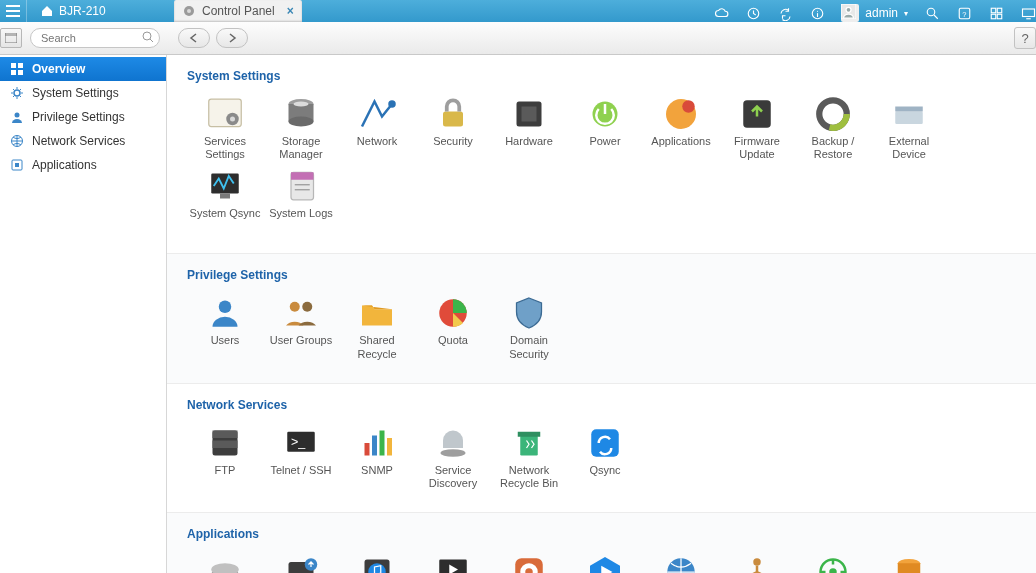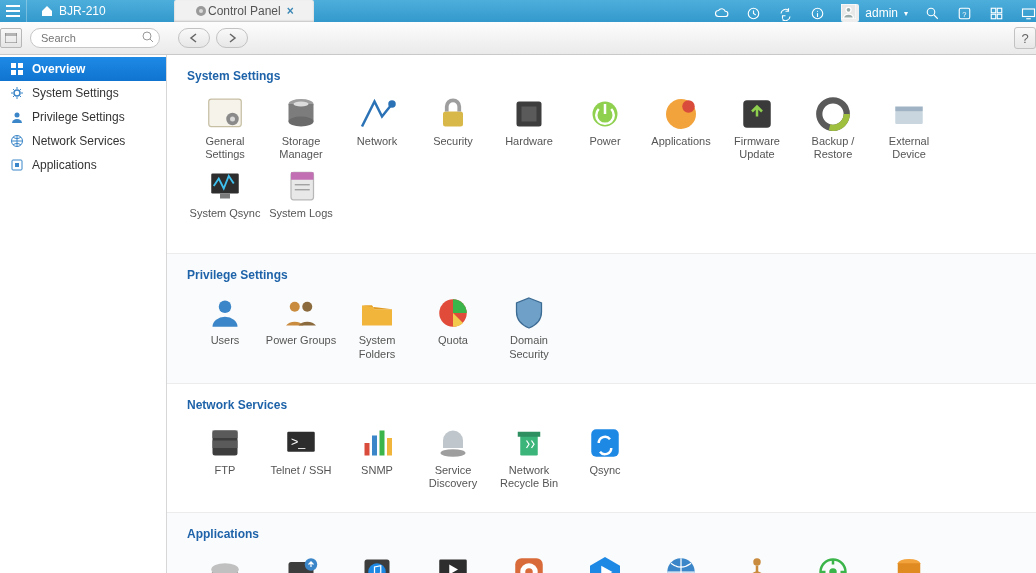--- a/index.html
+++ b/index.html
@@ -1,21 +1,21 @@
 <!DOCTYPE html>
 <html><head>
 <meta charset="utf-8">
 <style>
 html,body{margin:0;padding:0;font-family:"Helvetica Neue",Arial,sans-serif;font-size:12px;color:#333;background:#fff;height:100%;overflow:hidden}
 .top-bar{height:22px;background:linear-gradient(#4daedb,#3399cc);display:flex;align-items:flex-end;color:#fff;font-size:12px;position:relative}
 .menu-btn{width:26px;height:22px;display:flex;align-items:center;justify-content:center;border-right:1px solid rgba(255,255,255,.3);cursor:pointer}
 .menu-btn svg{width:14px;height:12px}
 .home-tab{display:flex;align-items:center;gap:6px;padding:0 14px;height:22px;color:#fff;cursor:pointer}
 .home-tab svg{width:12px;height:12px;fill:#fff}
-.app-tab{position:absolute;left:174px;top:0;height:22px;background:#f1f1f1;border-radius:2px 2px 0 0;display:flex;align-items:center;gap:0;padding:0 20px;color:#555;font-size:12px;box-shadow:0 -1px 2px rgba(0,0,0,.2) inset}
+.app-tab{position:absolute;left:174px;top:0;height:22px;background:#f1f1f1;border-radius:2px 2px 0 0;display:flex;align-items:center;gap:6px;padding:0 8px;color:#555;font-size:12px;box-shadow:0 -1px 2px rgba(0,0,0,.2) inset}
 .app-tab .icon{width:14px;height:14px}
 .app-tab .close{margin-left:6px;color:#3a87b5;font-weight:bold;cursor:pointer}
 .topbar-right{margin-left:auto;display:flex;align-items:center;gap:16px;color:#fff}
 .topbar-right .ticon{width:16px;height:16px;display:flex;align-items:center;justify-content:center;cursor:pointer}
 .topbar-right svg{width:15px;height:15px;stroke:#fff;fill:none;stroke-width:1.5}
 .topbar-right .user-box{display:flex;align-items:center;gap:6px;cursor:pointer}
 .topbar-right .avatar{width:18px;height:18px;background:#eee;border-radius:2px}
 .topbar-right .tri{font-size:8px}
 .tool-bar{height:32px;background:linear-gradient(#fdfdfd,#eaeaea);border-bottom:1px solid #c9c9c9;display:flex;align-items:center;padding:0 0;gap:8px}
 .win-btn{width:20px;height:18px;border:1px solid #b7b7b7;border-radius:2px;background:linear-gradient(#f8f8f8,#e5e5e5);display:flex;align-items:center;justify-content:center;cursor:pointer}
@@ -217,21 +217,21 @@
         <h2>System Settings</h2>
         <div class="grid">
           <div class="itm">
             <div class="ibox">
               <svg viewBox="0 0 32 32">
                 <rect x="3" y="4" width="26" height="22" rx="2" fill="#f6f3ea" stroke="#c7bfa4"></rect>
                 <circle cx="22" cy="20" r="5" fill="#8a8a8a"></circle>
                 <circle cx="22" cy="20" r="2" fill="#d9d9d9"></circle>
               </svg>
             </div>
-            <div class="lbl">General Settings</div>
+            <div class="lbl">Services Settings</div>
           </div>
           <div class="itm">
             <div class="ibox">
               <svg viewBox="0 0 32 32">
                 <ellipse cx="16" cy="8" rx="10" ry="4" fill="#9e9e9e"></ellipse>
                 <rect x="6" y="8" width="20" height="14" fill="#7c7c7c"></rect>
                 <ellipse cx="16" cy="22" rx="10" ry="4" fill="#6a6a6a"></ellipse>
                 <ellipse cx="16" cy="8" rx="6" ry="2" fill="#dcdcdc"></ellipse>
               </svg>
             </div>
@@ -347,30 +347,30 @@
           </div>
           <div class="itm">
             <div class="ibox">
               <svg viewBox="0 0 32 32">
                 <circle cx="11" cy="11" r="4" fill="#c98b3e"></circle>
                 <circle cx="21" cy="11" r="4" fill="#8b6b3e"></circle>
                 <path d="M4 26a8 6 0 0114 0z" fill="#c98b3e"></path>
                 <path d="M14 26a8 6 0 0114 0z" fill="#8b6b3e"></path>
               </svg>
             </div>
-            <div class="lbl">Power Groups</div>
+            <div class="lbl">User Groups</div>
           </div>
           <div class="itm">
             <div class="ibox">
               <svg viewBox="0 0 32 32">
                 <path d="M4 10h8l2 3h14v13H4z" fill="#f2b53c"></path>
                 <path d="M4 10h8l2 3h14" fill="#e09a22"></path>
               </svg>
             </div>
-            <div class="lbl">System Folders</div>
+            <div class="lbl">Shared Recycle</div>
           </div>
           <div class="itm">
             <div class="ibox">
               <svg viewBox="0 0 32 32">
                 <circle cx="16" cy="16" r="11" fill="#e04b3a"></circle>
                 <path d="M16 5a11 11 0 0111 11H16z" fill="#3bb54a"></path>
                 <path d="M16 16l8 8a11 11 0 01-8 3z" fill="#f2c94c"></path>
               </svg>
             </div>
             <div class="lbl">Quota</div>

